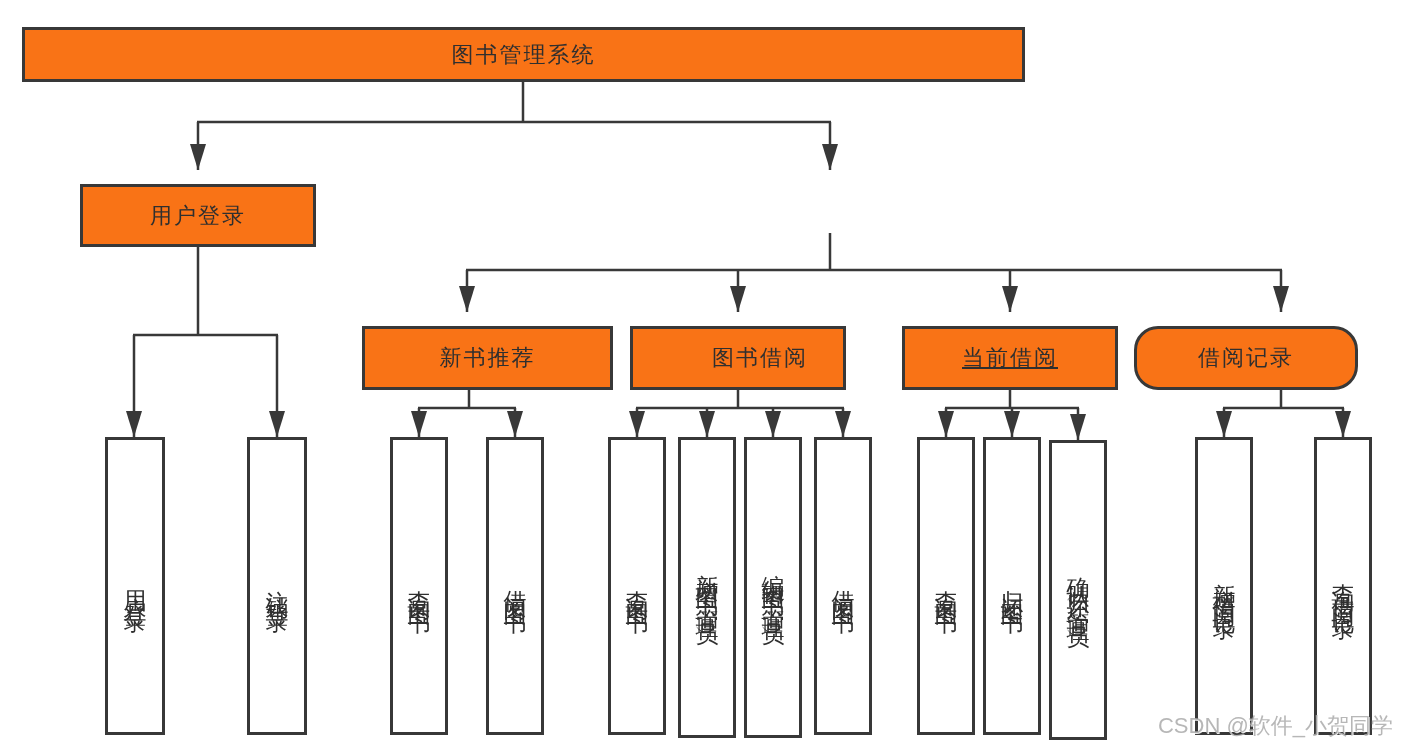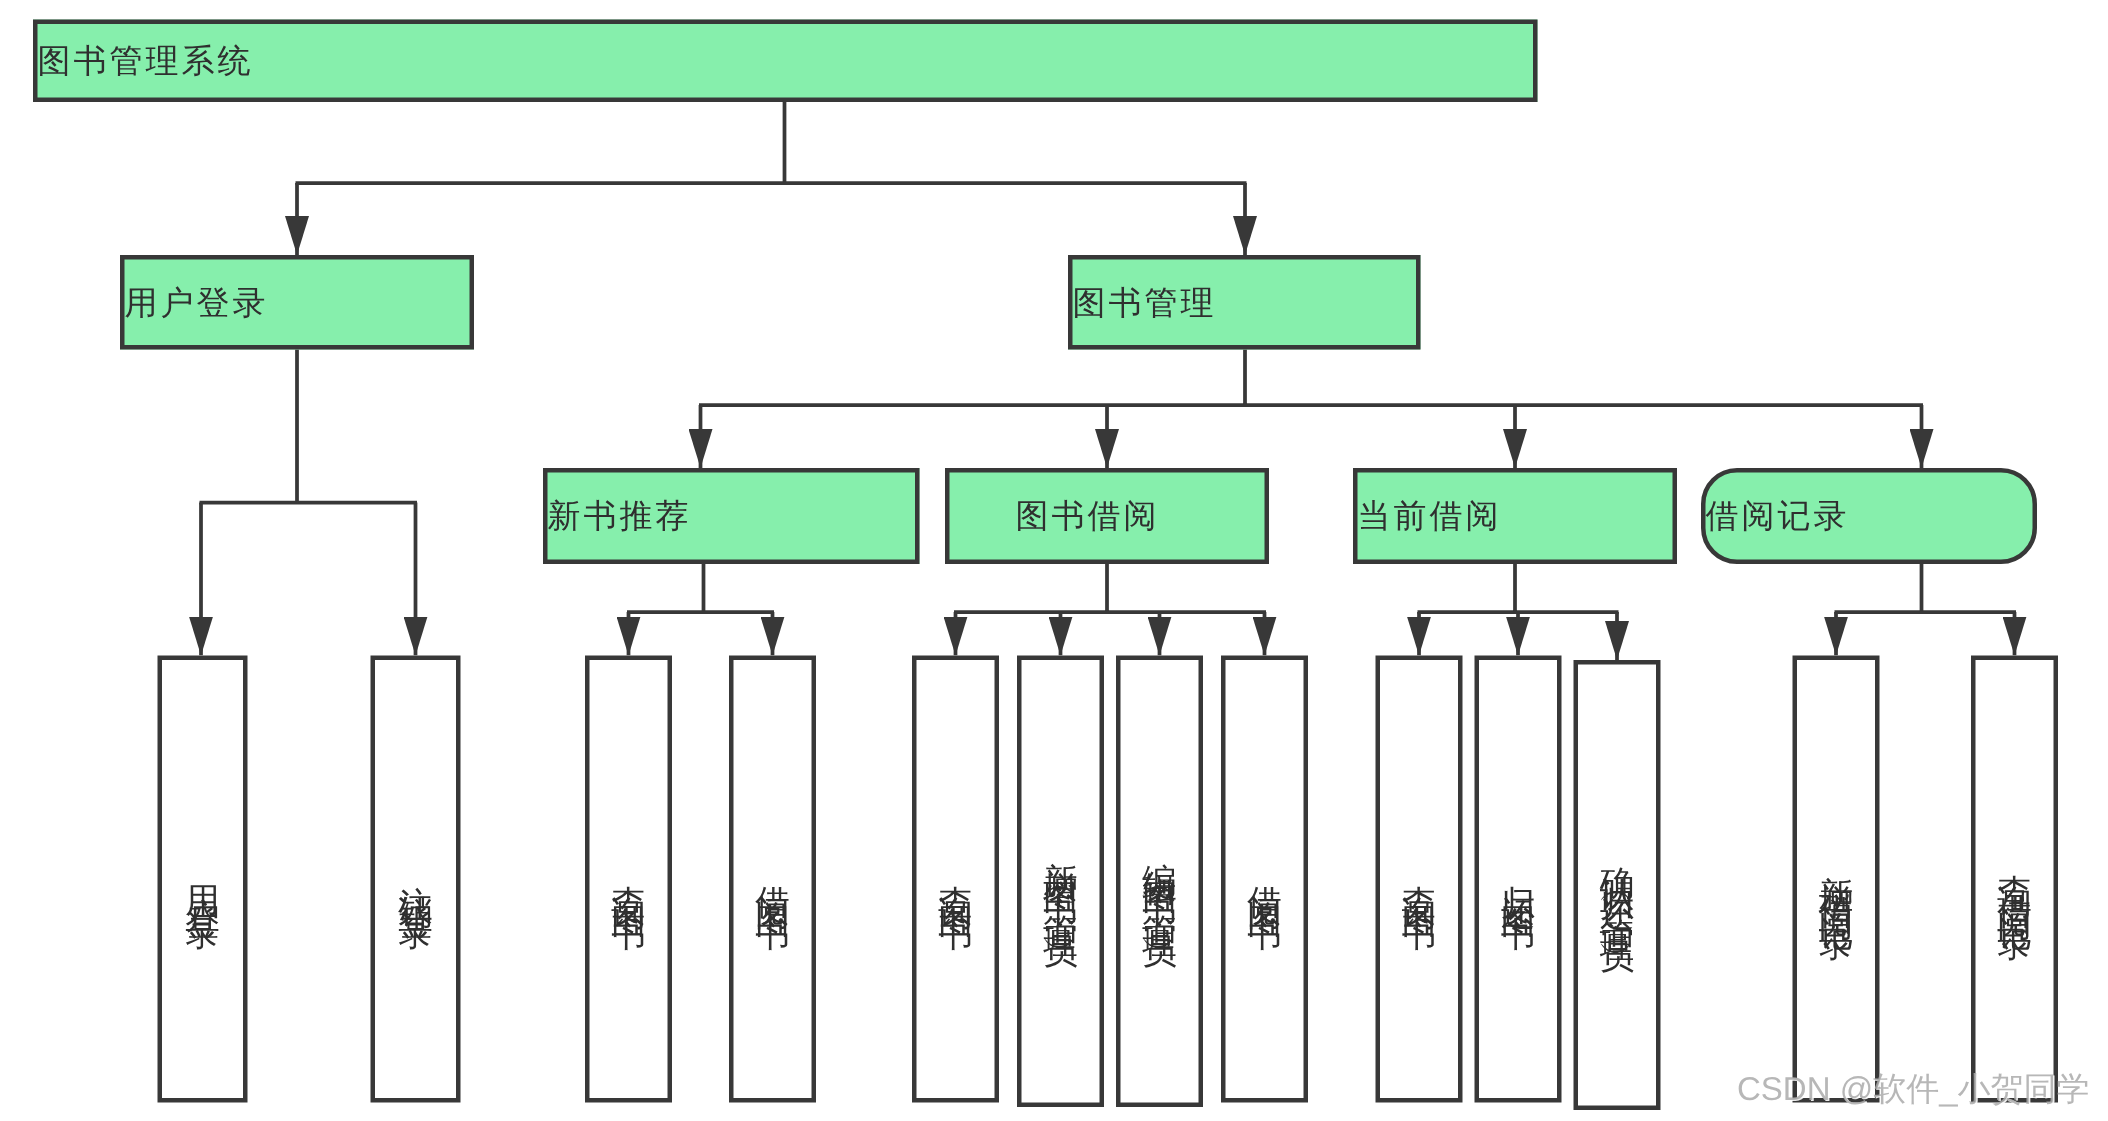--- a/index.html
+++ b/index.html
@@ -14,28 +14,29 @@
   .connector-layer {
     position: absolute;
     left: 0; top: 0;
     width: 1405px; height: 747px;
     z-index: 1;
   }
   .hnode {
     position: absolute;
     box-sizing: border-box;
     border: 3px solid #383838;
-    background: #86efac;
+    background: #f97316;
     display: flex;
     align-items: center;
-    justify-content: flex-start;
+    justify-content: center;
     font-size: 22px;
     color: #2f2f2f;
     letter-spacing: 2px;
     z-index: 2;
+    margin-top: 14px;
   }
   .vnode {
     position: absolute;
     box-sizing: border-box;
     border: 3px solid #383838;
     background: #ffffff;
     display: flex;
     align-items: center;
     justify-content: center;
     z-index: 2;
@@ -108,31 +109,28 @@
     </g>
   </svg>
 
   <div class="hnode" style="left:22px; top:13px; width:1003px; height:55px;">
     <span>图书管理系统</span>
   </div>
 
   <div class="hnode" style="left:80px; top:170px; width:236px; height:63px;">
     <span>用户登录</span>
   </div>
-  <div class="hnode" style="left:712px; top:170px; width:235px; height:63px;">
-    <span>图书管理</span>
-  </div>
 
   <div class="hnode" style="left:362px; top:312px; width:251px; height:64px;">
     <span>新书推荐</span>
   </div>
   <div class="hnode" style="left:630px; top:312px; width:216px; height:64px;padding-left:44px;">
     <span>图书借阅</span>
   </div>
-  <div class="hnode" style="left:902px; top:312px; width:216px; height:64px;">
+  <div class="hnode" style="left:902px; top:312px; width:216px; height:64px;text-decoration:underline;">
     <span>当前借阅</span>
   </div>
   <div class="hnode" style="left:1134px; top:312px; width:224px; height:64px;border-radius:24px;">
     <span>借阅记录</span>
   </div>
 
   <div class="vnode" style="left:105px; top:437px; width:60px; height:298px;">
     <span class="vtext">用户登录</span>
   </div>
   <div class="vnode" style="left:247px; top:437px; width:60px; height:298px;">

